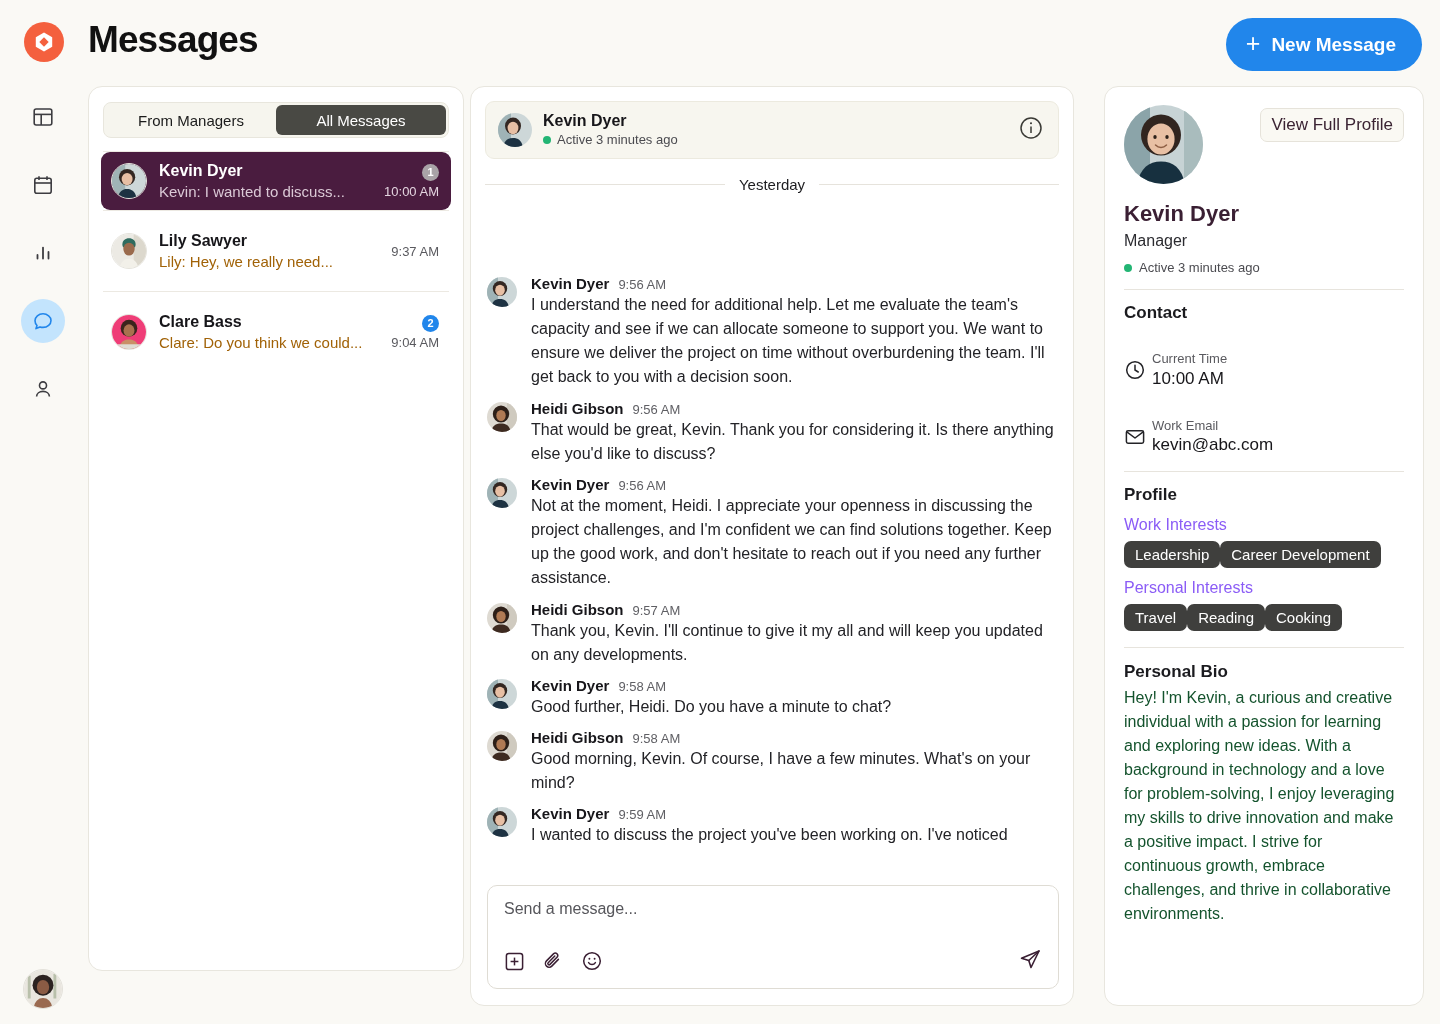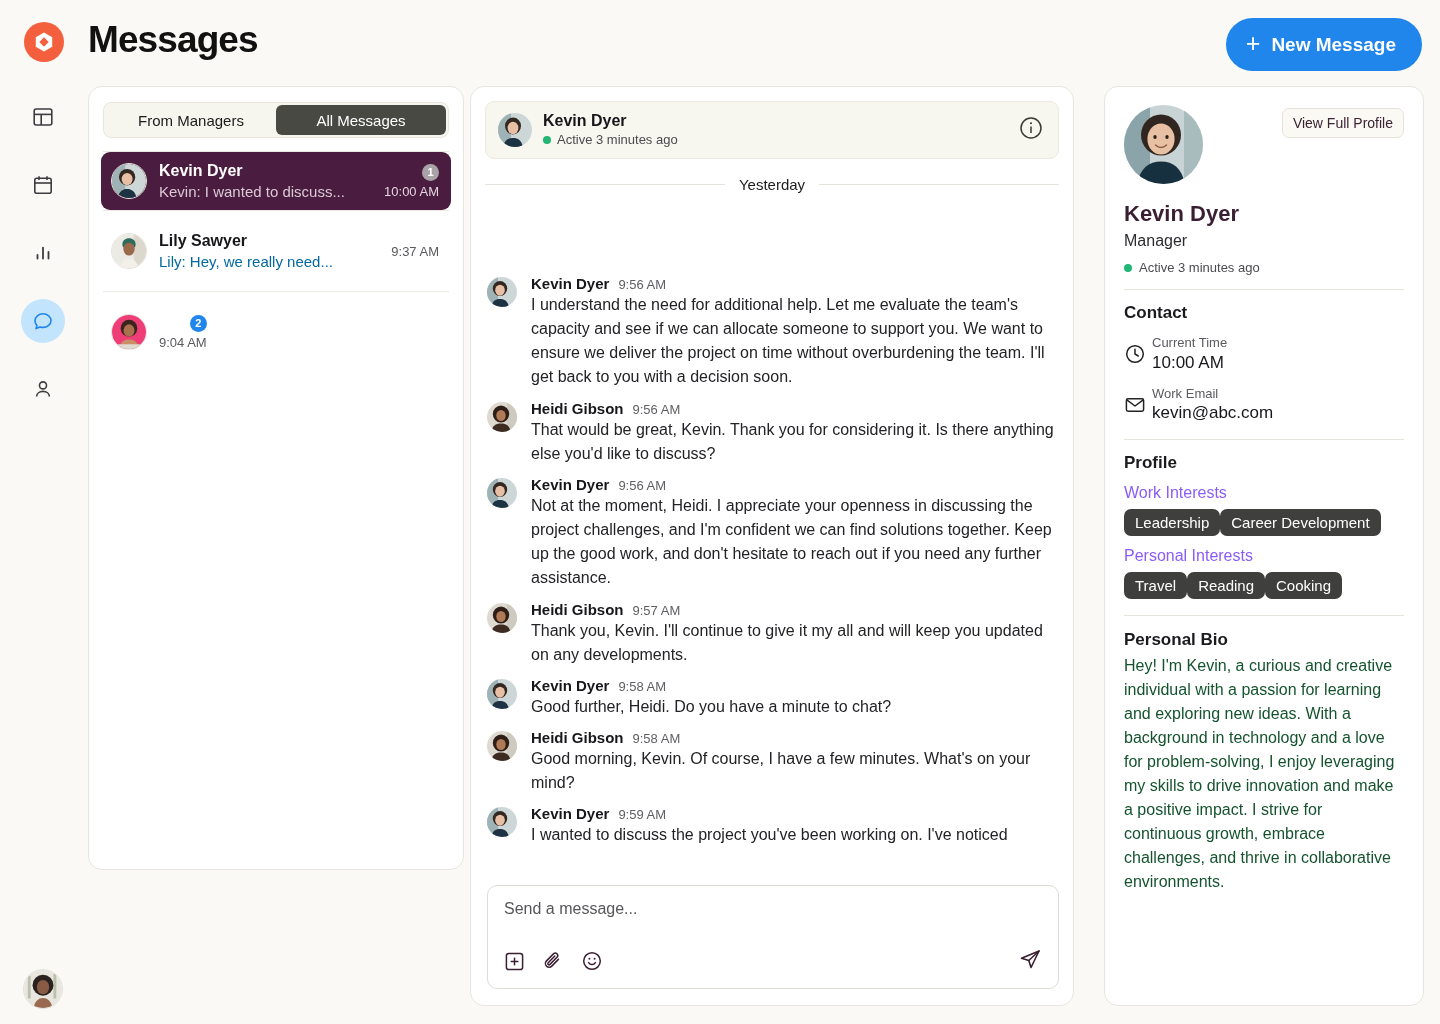--- a/index.html
+++ b/index.html
@@ -51,21 +51,21 @@
     position: absolute; left: 23px; top: 881px;
     width: 40px; height: 40px; border-radius: 50%; overflow: hidden;
     border: 1px solid #e3e1da;
   }
 
   
   .card {
     position: absolute; background: #ffffff;
     border: 1px solid #e8e6de; border-radius: 14px;
   }
-  .list-card { left: 88px; top: 86px; width: 376px; height: 784px; overflow: hidden; }
+  .list-card { left: 88px; top: 86px; width: 376px; height: 885px; overflow: hidden; }
   .chat-card { left: 470px; top: 86px; width: 604px; height: 920px; overflow: hidden; }
   .profile-card { left: 1104px; top: 86px; width: 320px; height: 920px; overflow: hidden; }
 
   
   .seg-wrap {
     margin: 15px 14px 0 14px; height: 36px;
     background: #f6f5ee; border: 1px solid #e8e6dd; border-radius: 8px;
     display: flex; padding: 2px;
   }
   .seg {
@@ -82,21 +82,21 @@
     position: relative;
   }
   .conv.selected { background: #4a1c3f; }
   .conv-av {
     width: 36px; height: 36px; border-radius: 50%; overflow: hidden; flex: none;
     margin-right: 12px; border: 1px solid #e5e3dc;
   }
   .conv-txt { flex: 1; min-width: 0; }
   .conv-name { font-size: 16px; font-weight: bold; color: #17161a; line-height: 1.35; }
   .conv-prev {
-    font-size: 15px; color: #0369a1; line-height: 1.35;
+    font-size: 15px; color: #a16207; line-height: 1.35;
     white-space: nowrap; overflow: hidden; text-overflow: ellipsis; max-width: 215px;
   }
   .conv.selected .conv-name { color: #ffffff; }
   .conv.selected .conv-prev { color: #dbc9d6; }
   .conv-right { display: flex; flex-direction: column; align-items: flex-end; gap: 3px; flex: none; }
   .conv-time { font-size: 13px; color: #5a5a5f; }
   .conv.selected .conv-time { color: #e3d4df; }
   .badge {
     min-width: 17px; height: 17px; padding: 0 5px; border-radius: 9px;
     font-size: 11px; font-weight: bold; color: #ffffff;
@@ -141,30 +141,30 @@
   .composer-icons span, .send-btn { cursor: pointer; display: flex; }
   .send-btn { margin-left: auto; }
 
   
   .prof { padding: 18px 19px 0 19px; }
   .prof-top { display: flex; align-items: flex-start; }
   .prof-av { width: 79px; height: 79px; border-radius: 50%; overflow: hidden; flex: none; }
   .view-profile {
     margin-left: auto; margin-top: 3px;
     background: #faf9f3; border: 1px solid #e6e3da; border-radius: 7px;
-    font-size: 14px; color: #3b2433; padding: 6px 10px; cursor: pointer;
+    font-size: 17px; color: #3b2433; padding: 6px 10px; cursor: pointer;
     font-family: "Liberation Sans", sans-serif;
   }
   .prof-name { font-size: 22px; font-weight: bold; color: #3a1f33; margin-top: 17px; }
   .prof-role { font-size: 16px; color: #2b2b30; margin-top: 5px; }
   .prof-status { font-size: 13px; color: #4b4b50; display: flex; align-items: center; gap: 7px; margin-top: 10px; }
   .hr { height: 1px; background: #e7e4dd; margin: 14px 0 0 0; }
   .sec-title { font-size: 17px; font-weight: bold; color: #1b1b1f; margin-top: 13px; }
 
-  .contact-row { display: flex; align-items: center; margin-top: 12px; }
+  .contact-row { display: flex; align-items: center; margin-top: 28px; }
   .contact-ic { width: 28px; flex: none; display: flex; align-items: center; }
   .contact-lbl { font-size: 13px; color: #5a5a5f; line-height: 1.2; }
   .contact-val { font-size: 17px; color: #17161a; line-height: 1.3; margin-top: 1px; }
 
   .sub-lbl { font-size: 16px; color: #8b5cf6; margin-top: 11px; }
   .tags { display: flex; flex-wrap: wrap; margin-top: 7px; }
   .tag {
     background: #3f3f3d; color: #ffffff; font-size: 15px;
     border-radius: 7px; padding: 5px 11px; cursor: pointer;
   }
@@ -304,20 +304,24 @@
       <div class="conv-div"></div>
       <div class="conv" style="margin-top:11px;">
         <div class="conv-av">
           <svg class="av-img" viewBox="0 0 36 36">
             <rect width="36" height="36" fill="#ef3d77"></rect>
             <ellipse cx="18" cy="14" rx="8.8" ry="9" fill="#3a241c"></ellipse>
             <ellipse cx="18" cy="16.5" rx="5.8" ry="6.6" fill="#a9714e"></ellipse>
             <path d="M7 36c1.8-7.4 5.4-10 11-10s9.2 2.6 11 10z" fill="#c98f67"></path>
             <rect x="0" y="31" width="36" height="5" fill="#dfdcd4"></rect>
           </svg>
+        </div>
+        <div class="conv-txt">
+          <div class="conv-name">Clare Bass</div>
+          <div class="conv-prev">Clare: Do you think we could...</div>
         </div>
         <div class="conv-right">
           <div class="badge blue">2</div>
           <div class="conv-time">9:04 AM</div>
         </div>
       </div>
     </div>
   </div>
 
   <div class="card chat-card">

